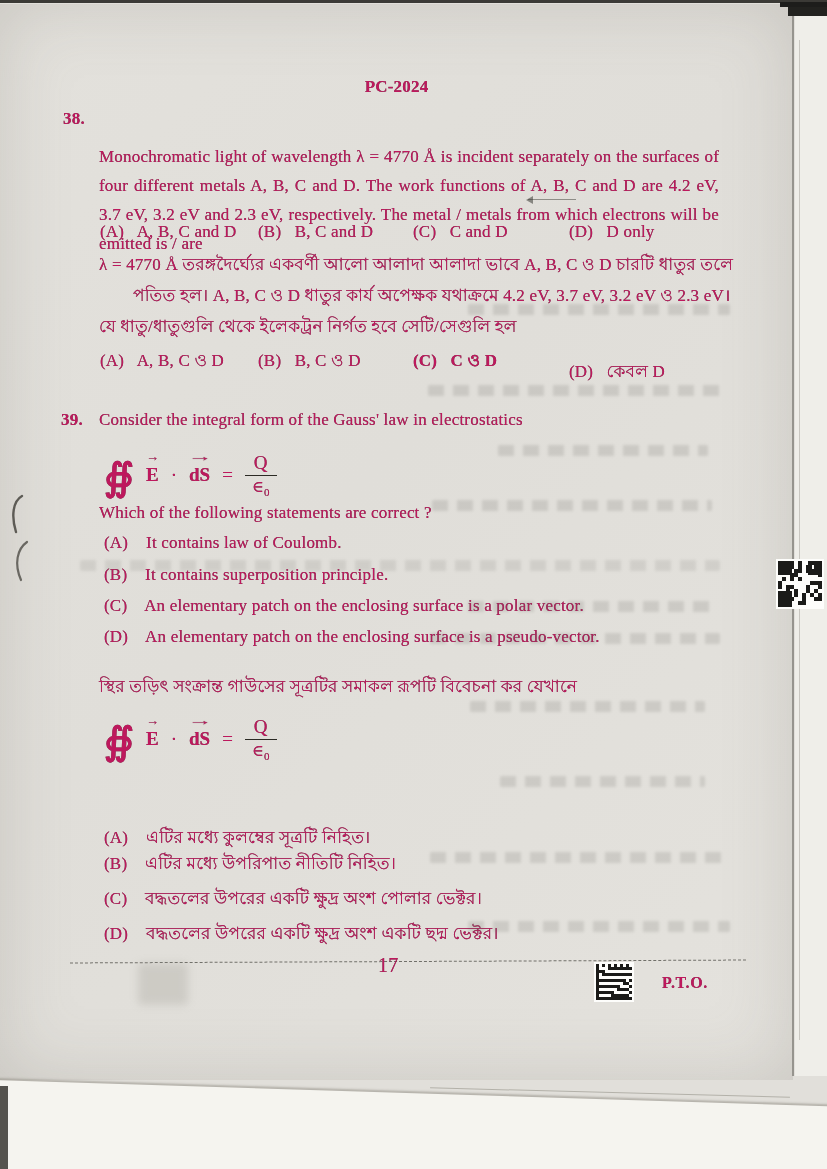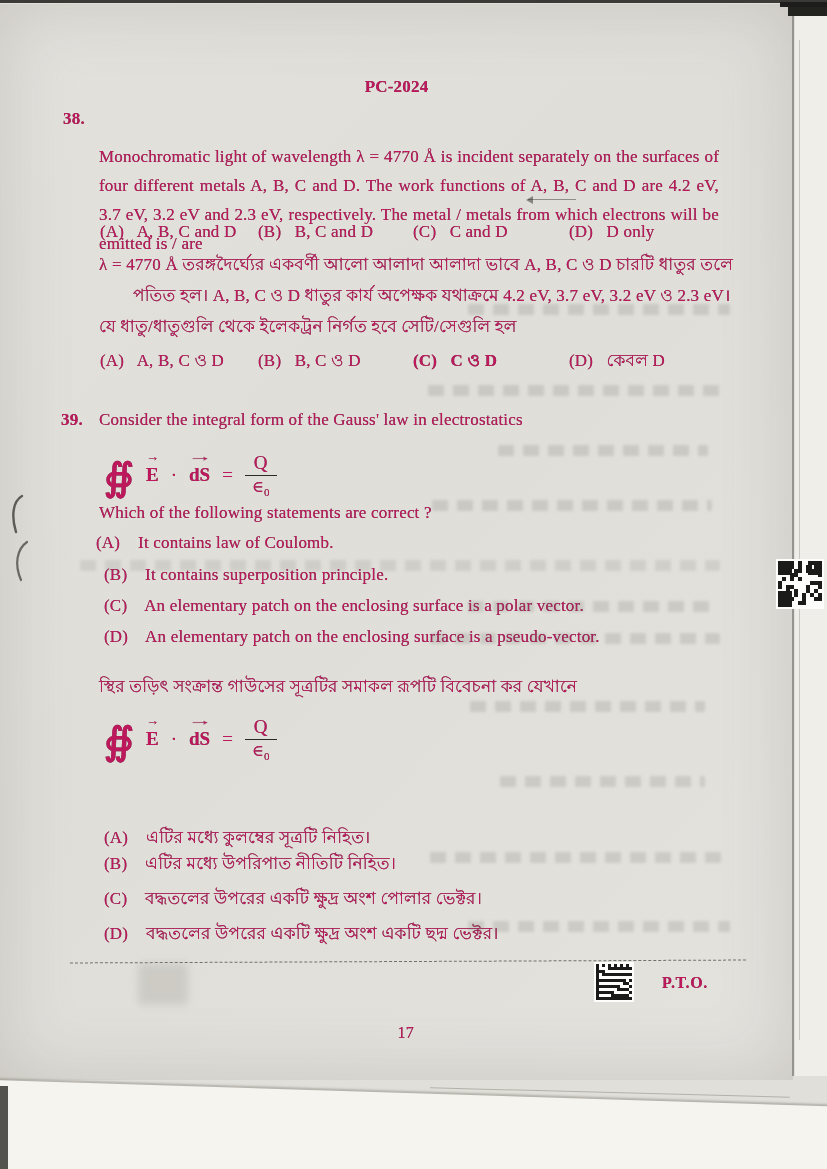--- a/index.html
+++ b/index.html
@@ -107,21 +107,21 @@
       <span>A, B, C ও D</span>
     </div>
     <div class="txt" style="left:258px;top:347px;">
       <span>(B)</span>&nbsp;&nbsp;
       <span>B, C ও D</span>
     </div>
     <div class="txt" style="left:413px;top:347px;font-weight:bold;">
       <span>(C)</span>&nbsp;&nbsp;
       <span>C ও D</span>
     </div>
-    <div class="txt" style="left:569px;top:347px;">
+    <div class="txt" style="left:569px;top:358px;">
       <span>(D)</span>&nbsp;&nbsp;
       <span>কেবল D</span>
     </div>
   </div>
 
   <div class="txt qnum" style="left:61px;top:410px;">39.</div>
   <div class="txt" style="left:99px;top:410px;">Consider the integral form of the Gauss' law in electrostatics</div>
 
   <div class="formula" style="left:104px;top:452px;">
     <span class="oint">∯</span>
@@ -131,21 +131,21 @@
     <span>=</span>
     <span class="frac">
       <span class="num">Q</span>
       <span class="den"><span>∈</span><sub>0</sub></span>
     </span>
   </div>
 
   <div class="txt" style="left:99px;top:503px;">Which of the following statements are correct ?</div>
 
   <div>
-    <div class="txt" style="left:96px;top:533px;">
+    <div class="txt" style="left:104px;top:533px;">
       <span>(A)</span>&nbsp;&nbsp;&nbsp;
       <span>It contains law of Coulomb.</span>
     </div>
     <div class="txt" style="left:104px;top:565px;">
       <span>(B)</span>&nbsp;&nbsp;&nbsp;
       <span>It contains superposition principle.</span>
     </div>
     <div class="txt" style="left:104px;top:596px;">
       <span>(C)</span>&nbsp;&nbsp;&nbsp;
       <span>An elementary patch on the enclosing surface is a polar vector.</span>
@@ -185,21 +185,21 @@
       <span>বদ্ধতলের উপরের একটি ক্ষুদ্র অংশ পোলার ভেক্টর।</span>
     </div>
     <div class="txt" style="left:104px;top:920px;">
       <span>(D)</span>&nbsp;&nbsp;&nbsp;
       <span>বদ্ধতলের উপরের একটি ক্ষুদ্র অংশ একটি ছদ্ম ভেক্টর।</span>
     </div>
   </div>
 
   <div class="dashline"></div>
   <div class="smudge" style="left:138px;top:963px;width:50px;height:42px;"></div>
-  <div class="txt" style="left:378px;top:1024px;width:36px;text-align:right;font-size:16px;">17</div>
+  <div class="txt" style="left:378px;top:954px;width:36px;text-align:left;font-size:20px;">17</div>
 
   <div class="qr-box" style="left:594px;top:962px;">
     <svg id="dm" width="36" height="36" shape-rendering="crispEdges">
         <rect x="0" y="0" width="3" height="3" fill="#1b1b19"></rect>
         <rect x="6" y="0" width="3" height="3" fill="#1b1b19"></rect>
         <rect x="12" y="0" width="3" height="3" fill="#1b1b19"></rect>
         <rect x="18" y="0" width="3" height="3" fill="#1b1b19"></rect>
         <rect x="24" y="0" width="3" height="3" fill="#1b1b19"></rect>
         <rect x="30" y="0" width="3" height="3" fill="#1b1b19"></rect>
         <rect x="0" y="3" width="3" height="3" fill="#1b1b19"></rect>

